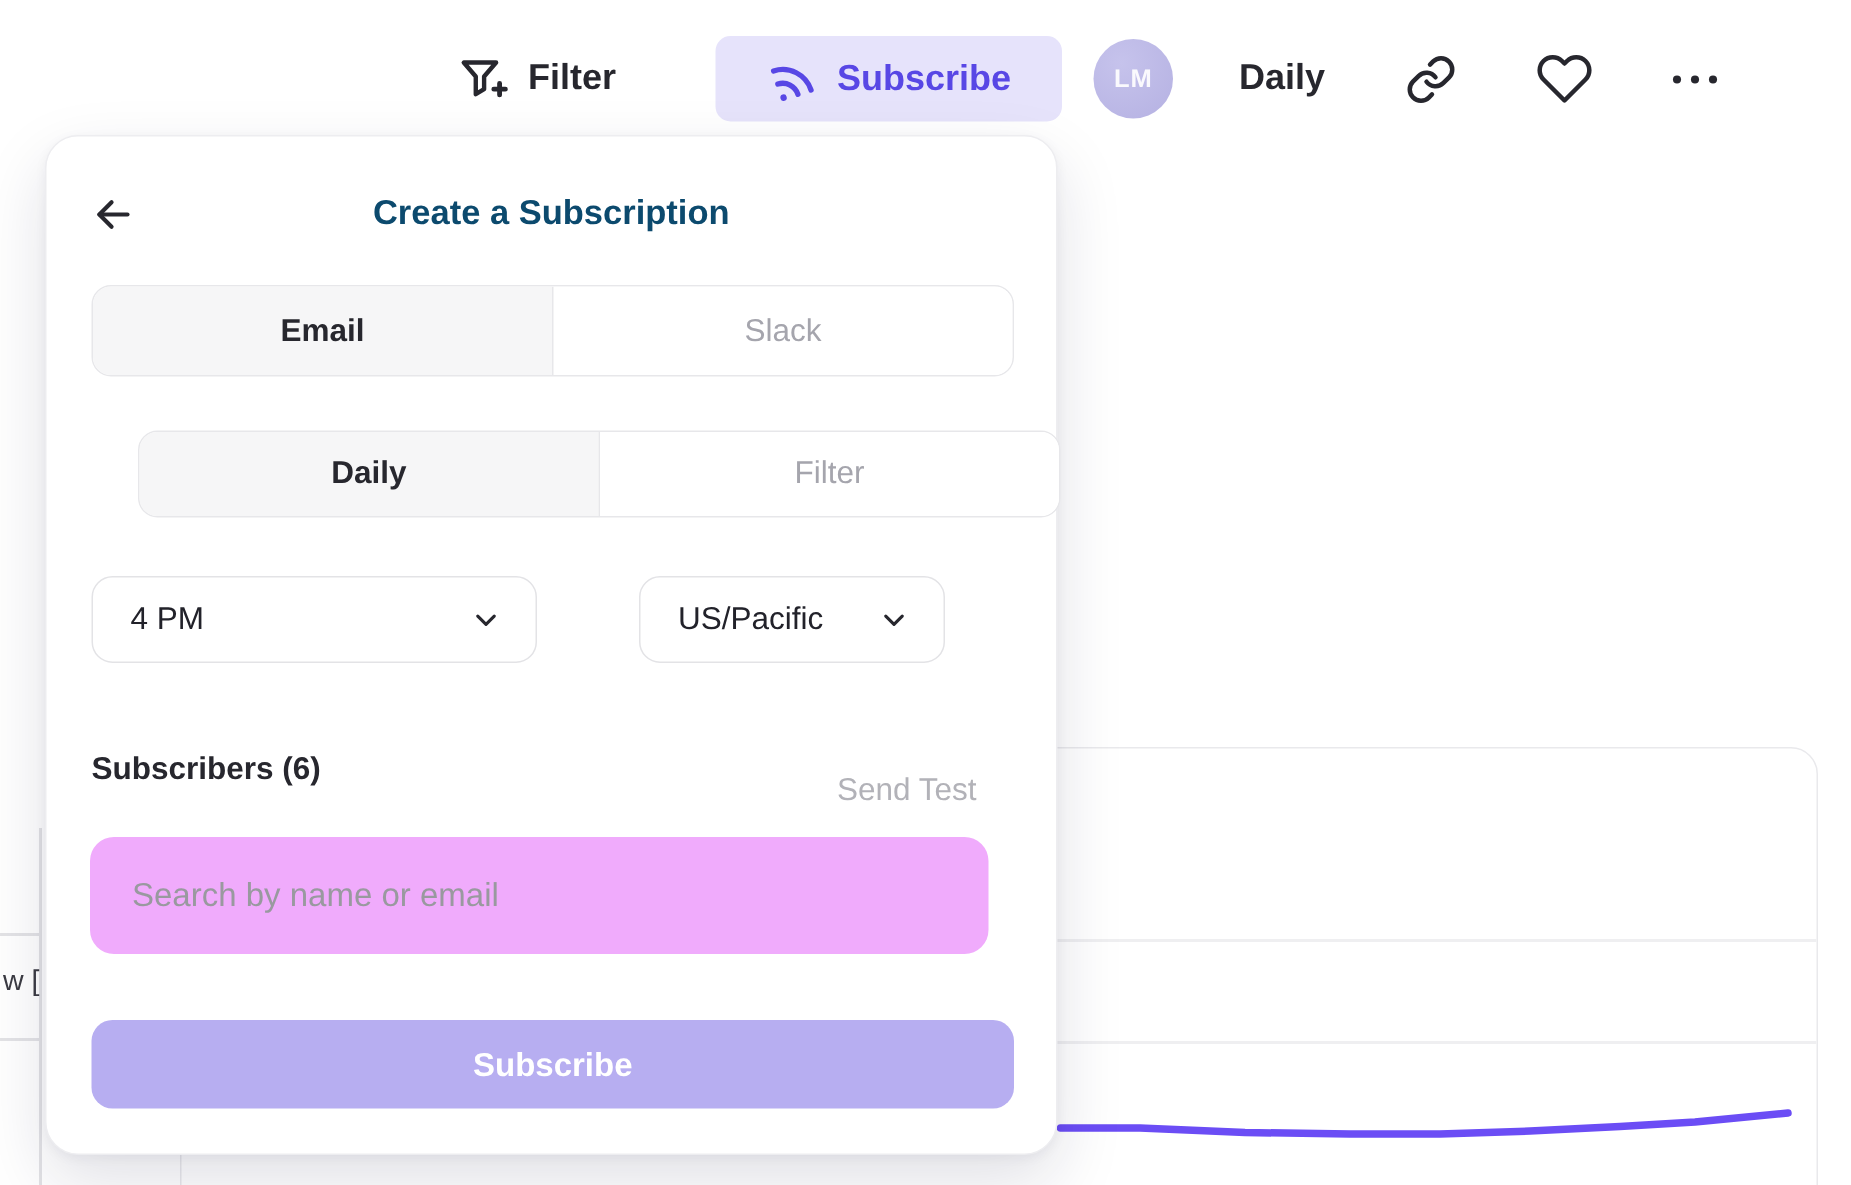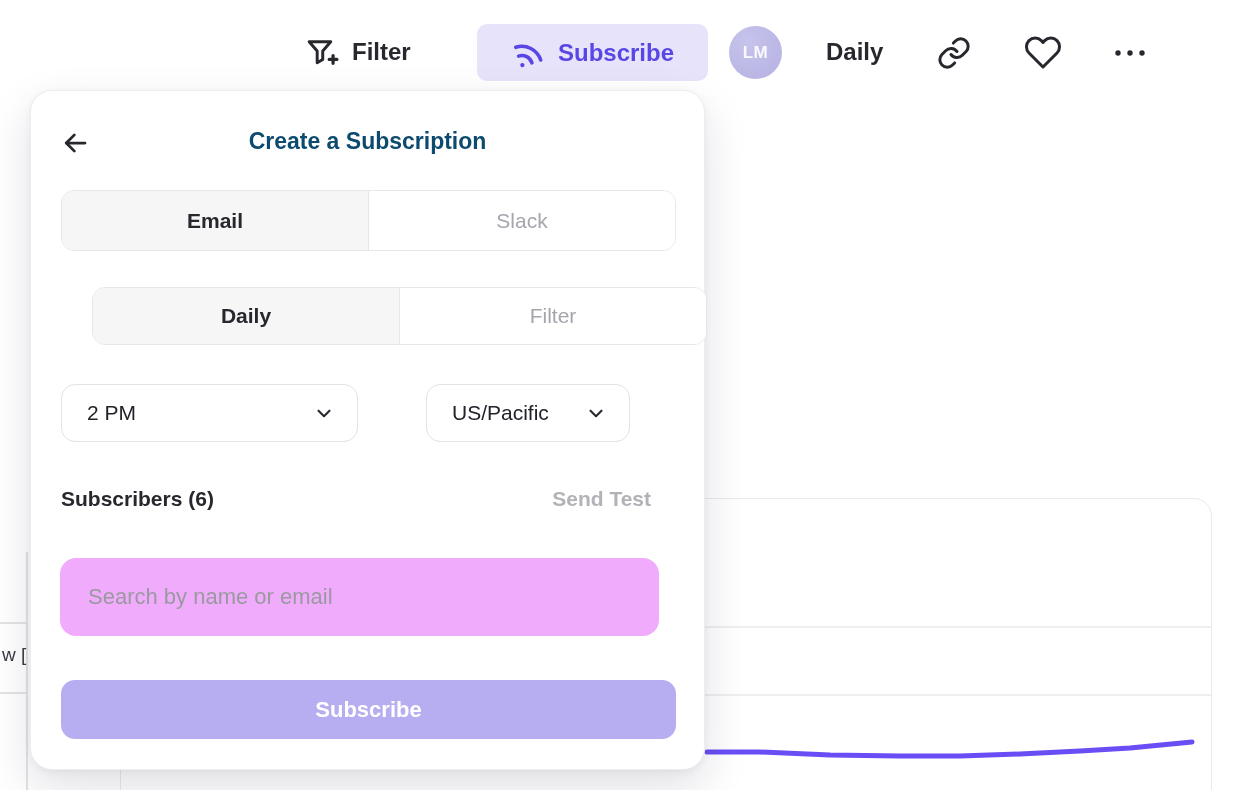--- a/index.html
+++ b/index.html
@@ -69,21 +69,21 @@
   .seg-cell.selected{background:#f6f6f7;color:var(--text-dark);font-weight:600;}
   .select{
     position:absolute;top:293px;height:58px;display:flex;align-items:center;justify-content:space-between;
     border:1.5px solid #e3e3e6;border-radius:14px;background:#fff;cursor:pointer;padding:0 22px 0 25px;
   }
   .select-time{left:30px;width:297px;}
   .select-tz{left:395px;width:204px;}
   .select-value{font-size:21px;font-weight:500;color:#22222a;}
   .subs-row{position:absolute;left:30px;right:53px;top:396px;display:flex;align-items:center;justify-content:space-between;}
   .subs-label{font-size:21px;font-weight:600;color:var(--text-dark);}
-  .send-test{font-size:21px;font-weight:700;color:#b2b2b8;background:none;border:none;cursor:pointer;font-family:inherit;}
+  .send-test{font-size:21px;font-weight:400;color:#b2b2b8;background:none;border:none;cursor:pointer;font-family:inherit;margin-top:28px;}
   .search-input{
     position:absolute;left:29px;top:467px;width:599px;height:78px;border:none;outline:none;
     background:#f0abfc;border-radius:16px;padding:0 28px;font-size:22px;font-family:inherit;color:#33333a;
   }
   .search-input::placeholder{color:#99999f;}
   .submit-btn{
     position:absolute;left:30px;top:589px;width:615px;height:59px;border:none;border-radius:14px;
     background:var(--disabled-button-bg);color:#fff;font-size:22px;font-weight:600;font-family:inherit;cursor:pointer;
   }
   svg{display:block;}
@@ -181,21 +181,21 @@
       <button class="seg-cell selected">Email</button>
       <button class="seg-cell">Slack</button>
     </div>
 
     <div class="seg seg-freq">
       <button class="seg-cell selected">Daily</button>
       <button class="seg-cell">Filter</button>
     </div>
 
     <div class="select select-time">
-      <span class="select-value">2 PM</span>
+      <span class="select-value">4 PM</span>
       <span>
         <svg width="22" height="22" viewBox="0 0 24 24" fill="none" stroke="#27272e" stroke-width="2.3" stroke-linecap="round" stroke-linejoin="round">
           <polyline points="6,9.5 12,15.5 18,9.5"></polyline>
         </svg>
       </span>
     </div>
 
     <div class="select select-tz">
       <span class="select-value">US/Pacific</span>
       <span>

